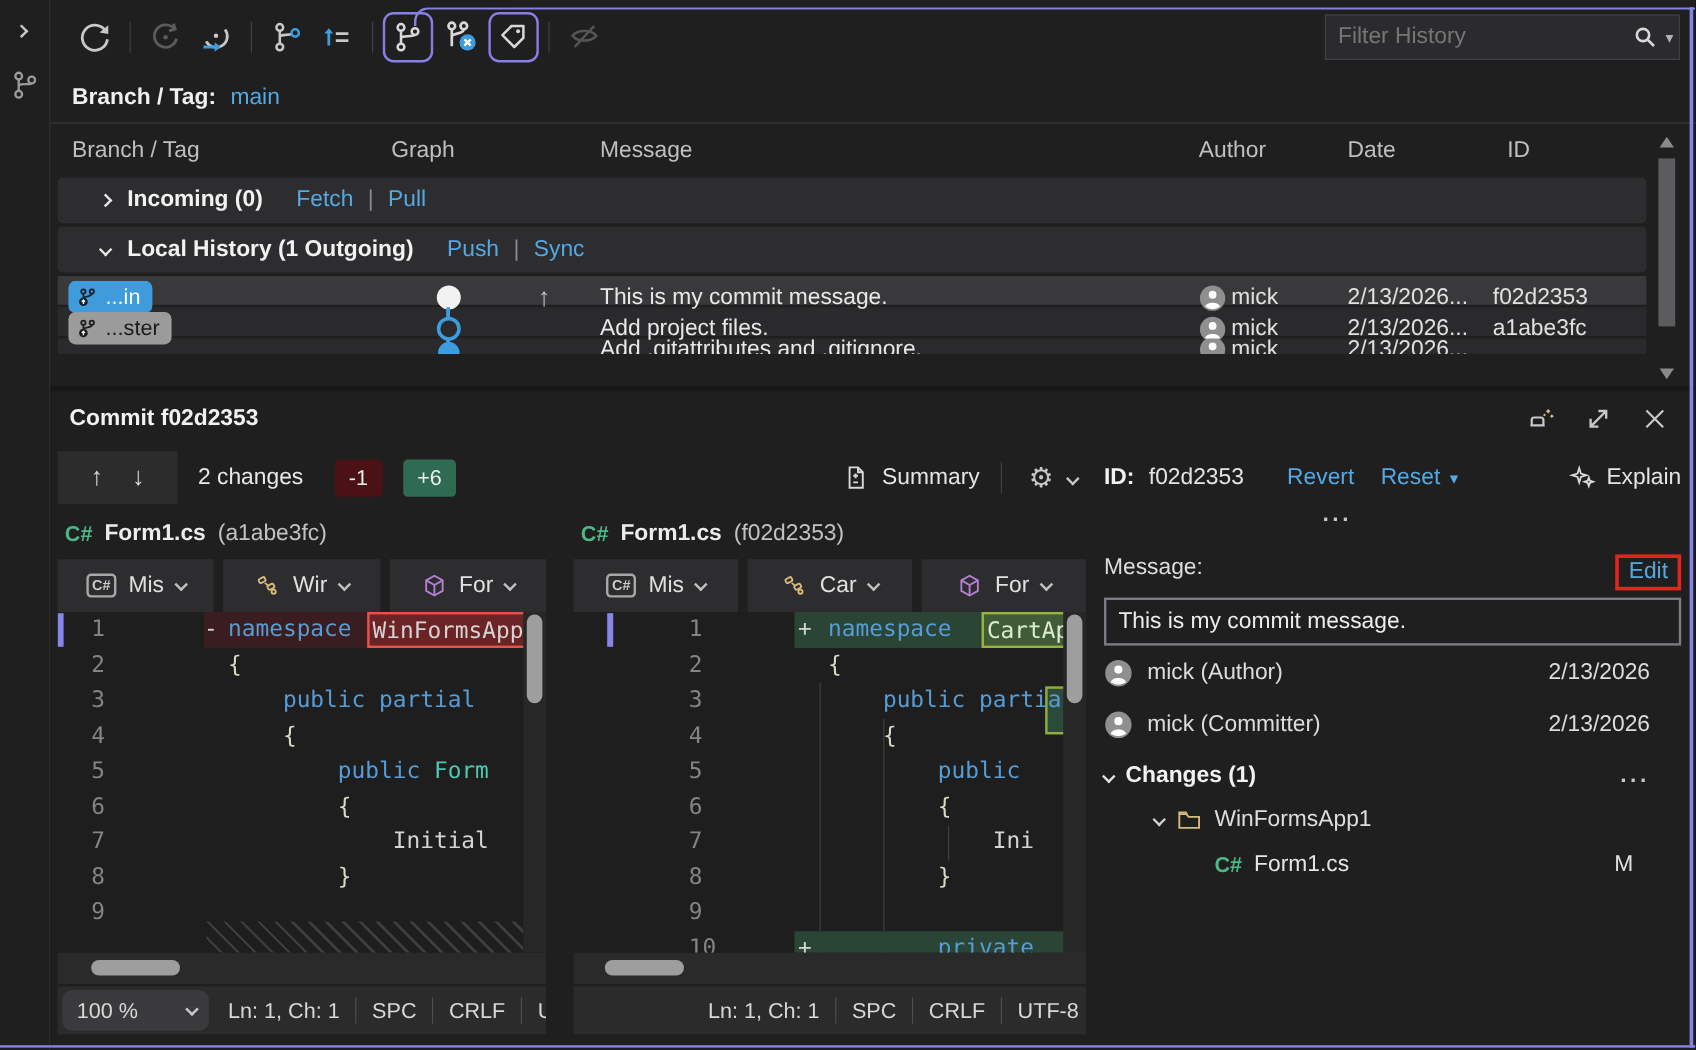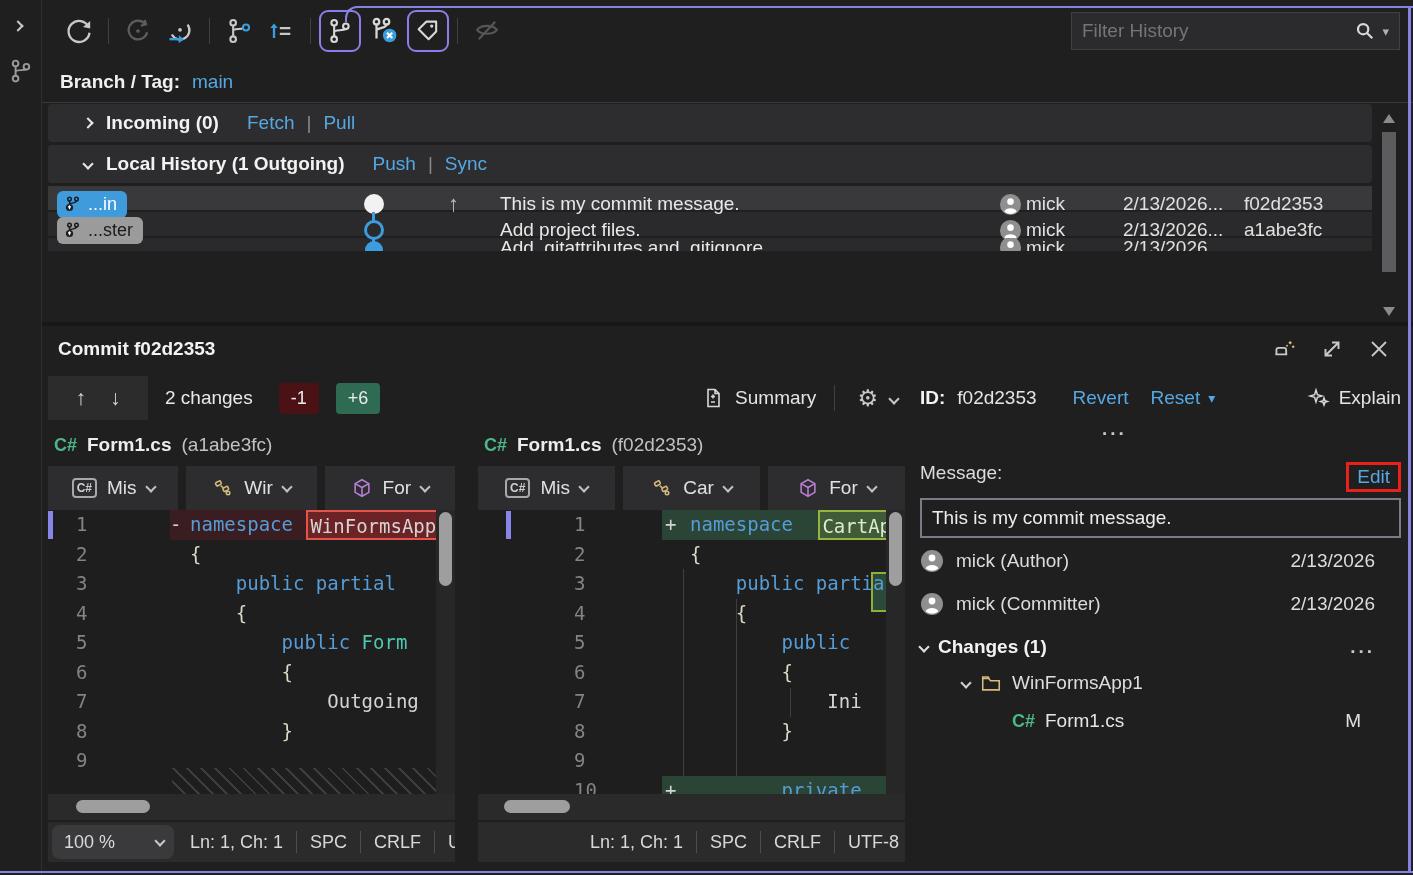--- a/index.html
+++ b/index.html
@@ -27,21 +27,21 @@
   .chv.d{transform:rotate(45deg);}
   .chv.r{transform:rotate(-45deg);}
 
   .main{position:absolute;left:42px;top:0;right:0;bottom:0;}
 
   
   .toolbar{position:absolute;top:0;left:0;right:0;height:62px;display:flex;align-items:center;padding-left:16px;}
   .tbtn{width:42px;height:42px;display:flex;align-items:center;justify-content:center;border-radius:9px;}
   .tbtn.toggled{border:2px solid #8a7fe8;}
   .tsep{width:1px;height:26px;background:#3f3f44;margin:0 8px;}
-  .filterbox{margin-left:auto;margin-right:13px;width:329px;height:38px;background:#2b2b2e;border:1px solid #3f3f46;
+  .filterbox{margin-left:auto;margin-right:13px;width:296px;height:38px;background:#2b2b2e;border:1px solid #3f3f46;
     display:flex;align-items:center;padding:0 10px;}
   .filterbox input{flex:1;background:transparent;border:0;outline:0;color:#b8b8b8;font:19px "Liberation Sans",sans-serif;}
   .filterbox .caret{color:#b0b0b0;font-size:13px;margin-left:6px;}
 
   
   .branchbar{position:absolute;top:62px;left:0;right:0;height:41px;display:flex;align-items:center;padding-left:18px;border-bottom:1px solid #3a3a3c;}
   .branchbar .lbl{font-weight:bold;color:#f0f0f0;}
   .branchbar .val{color:#55a8e2;margin-left:12px;}
 
   
@@ -278,20 +278,29 @@
         <span class="caret">▾</span>
       </div>
     </div>
 
     <div class="branchbar">
       <span class="lbl">Branch / Tag:</span>
       <a class="val">main</a>
     </div>
 
     <div class="history">
+      <div class="hgrid hhead">
+        <div class="c-branch">Branch / Tag</div>
+        <div class="c-graph">Graph</div>
+        <div></div>
+        <div class="c-msg">Message</div>
+        <div class="c-auth">Author</div>
+        <div class="c-date">Date</div>
+        <div class="c-id">ID</div>
+      </div>
 
       <div class="hrow-section">
         <span class="chv r" style="color:#e8e8e8;"></span>
         <span class="slbl">Incoming (0)</span>
         <a class="first-link">Fetch</a>
         <span class="lsep">|</span>
         <a>Pull</a>
       </div>
 
       <div class="hrow-section">
@@ -485,21 +494,21 @@
                 </span>
               </div>
               <div class="codearea" id="code-left">
                 <div class="hatch"></div>
                 <div class="cl"><span class="gut">1</span><span class="code del"><span class="sign">-</span><span class="tk-kw">namespace</span><span> </span><span class="tk-plain box-del">WinFormsApp1</span></span><span class="chbar"></span></div>
                   <div class="cl"><span class="gut">2</span><span class="code"><span class="sign"> </span><span class="tk-brace">{</span></span></div>
                   <div class="cl"><span class="gut">3</span><span class="code"><span class="sign"> </span><span>    </span><span class="tk-kw">public</span><span> </span><span class="tk-kw">partial</span></span></div>
                   <div class="cl"><span class="gut">4</span><span class="code"><span class="sign"> </span><span>    </span><span class="tk-brace">{</span></span></div>
                   <div class="cl"><span class="gut">5</span><span class="code"><span class="sign"> </span><span>        </span><span class="tk-kw">public</span><span> </span><span class="tk-type">Form</span></span></div>
                   <div class="cl"><span class="gut">6</span><span class="code"><span class="sign"> </span><span>        </span><span class="tk-brace">{</span></span></div>
-                  <div class="cl"><span class="gut">7</span><span class="code"><span class="sign"> </span><span>            </span><span class="tk-plain">Outgoing</span></span></div>
+                  <div class="cl"><span class="gut">7</span><span class="code"><span class="sign"> </span><span>            </span><span class="tk-plain">Initial</span></span></div>
                   <div class="cl"><span class="gut">8</span><span class="code"><span class="sign"> </span><span>        </span><span class="tk-brace">}</span></span></div>
                   <div class="cl"><span class="gut">9</span><span class="code"><span class="sign"> </span></span></div>
                   <div class="vscroll">
                     <span class="vthumb"></span>
                   </div>
               </div>
               <div class="hscroll">
                   <span class="hthumb"></span>
                 </div>
               <div class="statusbar">

